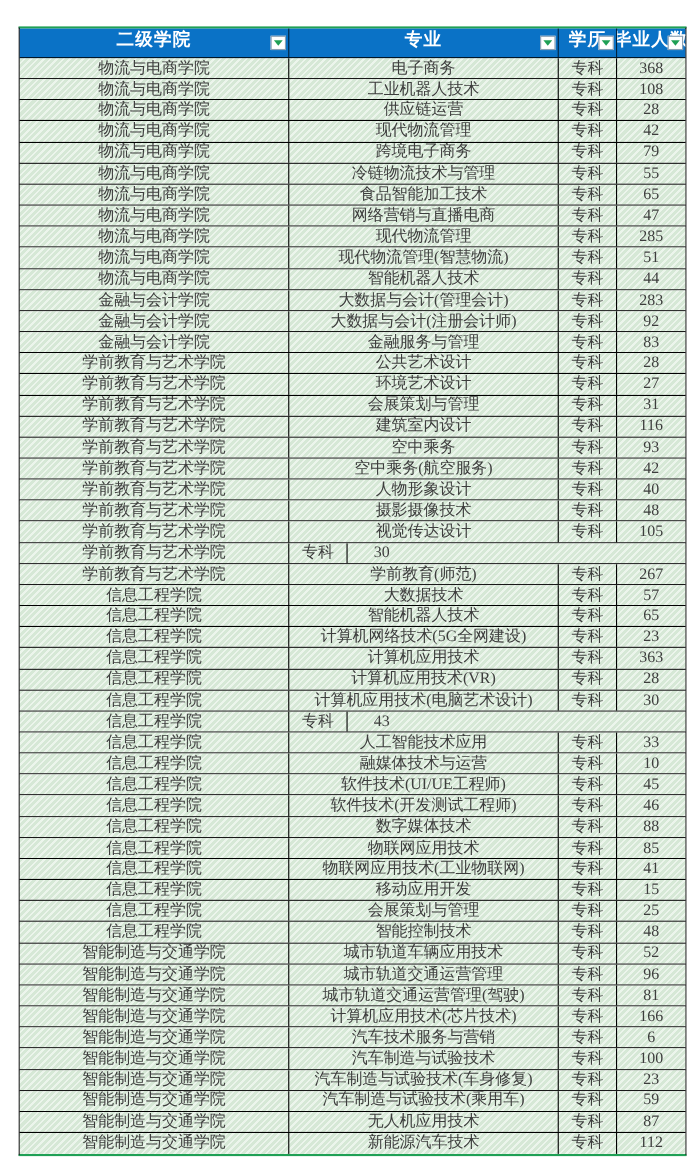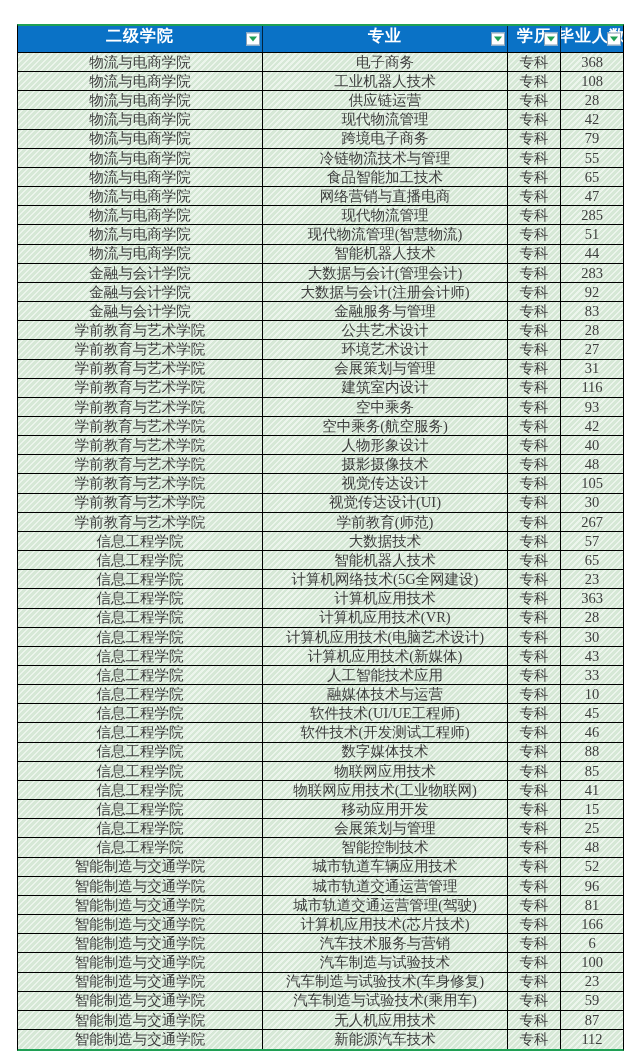--- a/index.html
+++ b/index.html
@@ -216,21 +216,20 @@
         <div class="cell w3">48</div>
       </div>
       <div class="row">
         <div class="cell w0">学前教育与艺术学院</div>
         <div class="cell w1">视觉传达设计</div>
         <div class="cell w2">专科</div>
         <div class="cell w3">105</div>
       </div>
       <div class="row">
         <div class="cell w0">学前教育与艺术学院</div>
-        <div class="cell w1">视觉传达设计(UI)</div>
         <div class="cell w2">专科</div>
         <div class="cell w3">30</div>
       </div>
       <div class="row">
         <div class="cell w0">学前教育与艺术学院</div>
         <div class="cell w1">学前教育(师范)</div>
         <div class="cell w2">专科</div>
         <div class="cell w3">267</div>
       </div>
       <div class="row">
@@ -264,21 +263,20 @@
         <div class="cell w3">28</div>
       </div>
       <div class="row">
         <div class="cell w0">信息工程学院</div>
         <div class="cell w1">计算机应用技术(电脑艺术设计)</div>
         <div class="cell w2">专科</div>
         <div class="cell w3">30</div>
       </div>
       <div class="row">
         <div class="cell w0">信息工程学院</div>
-        <div class="cell w1">计算机应用技术(新媒体)</div>
         <div class="cell w2">专科</div>
         <div class="cell w3">43</div>
       </div>
       <div class="row">
         <div class="cell w0">信息工程学院</div>
         <div class="cell w1">人工智能技术应用</div>
         <div class="cell w2">专科</div>
         <div class="cell w3">33</div>
       </div>
       <div class="row">

